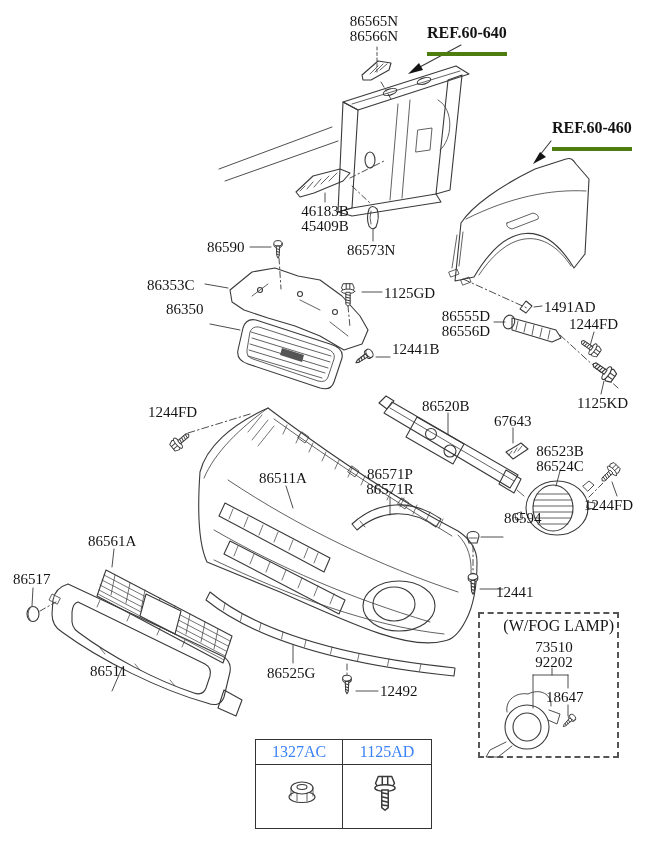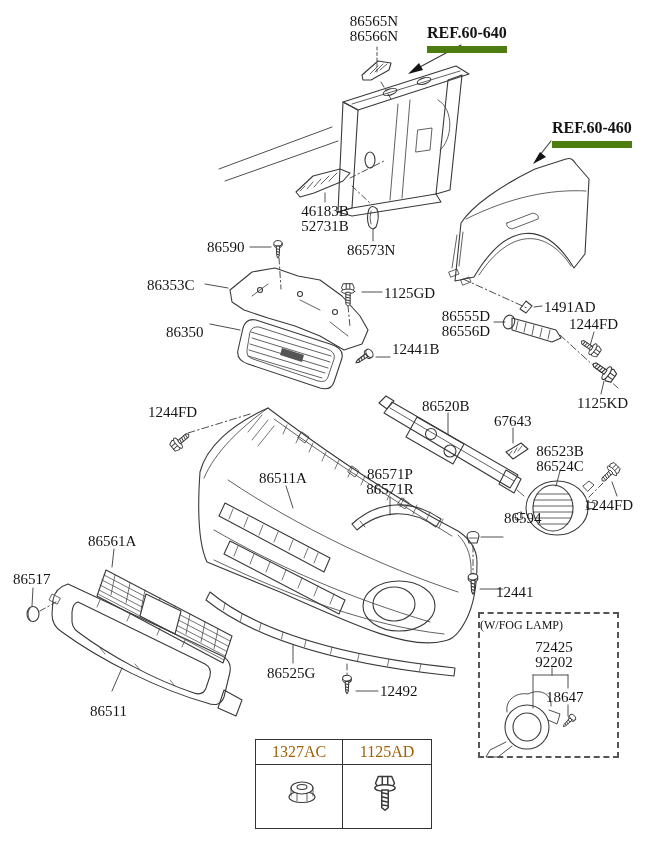--- a/index.html
+++ b/index.html
@@ -2,26 +2,26 @@
 <html><head>
 <meta charset="utf-8">
 <style>
   html,body{margin:0;padding:0;background:#fff}
   .canvas{position:relative;width:652px;height:848px;background:#fff;
           font-family:Liberation Serif, serif;overflow:hidden}
   svg.art{position:absolute;left:0;top:0}
   .lbl{position:absolute;font-size:15px;line-height:15px;color:#141414;white-space:nowrap}
   .lbl.two{text-align:center}
   .lbl span{display:block}
-  .ref{font-weight:bold;font-size:16px;line-height:17px;border-bottom:7px solid #4d7c0f;padding-bottom:5px}
+  .ref{font-weight:bold;font-size:16px;line-height:17px;border-bottom:4px solid #4d7c0f;padding-bottom:11px}
   .fogbox{position:absolute;left:478px;top:612px;width:137px;height:142px;border:2px dashed #555}
-  .fogtitle{left:480px;top:618px;width:134px;text-align:left;font-size:12px}
+  .fogtitle{left:480px;top:618px;width:134px;text-align:right;font-size:16px}
   .ptable{position:absolute;left:255px;top:739px;width:175px;height:88px;border:1.6px solid #333;
           display:grid;grid-template-columns:87px 1fr;grid-template-rows:25px 1fr}
-  .ptable>div{display:flex;align-items:center;justify-content:center;font-size:16px;color:#a16207}
+  .ptable>div{display:flex;align-items:center;justify-content:center;font-size:16px;color:#3b82f6}
   .pt-h{border-bottom:1.6px solid #333}
   .pt-l{border-right:1.6px solid #333}
 </style>
 </head>
 <body>
 
 <div class="canvas">
 
 <svg class="art" width="652" height="848" viewBox="0 0 652 848">
 <defs>
@@ -289,27 +289,27 @@
 </svg>
 
 <div class="lbl two" style="left:347px;top:14px;width:54px">
   <span>86565N</span>
   <span>86566N</span>
 </div>
 <div class="lbl ref" style="left:427px;top:24px">REF.60-640</div>
 <div class="lbl ref" style="left:552px;top:119px">REF.60-460</div>
 <div class="lbl two" style="left:299px;top:204px;width:52px">
   <span>46183B</span>
-  <span>52731B</span>
+  <span>45409B</span>
 </div>
 <div class="lbl" style="left:347px;top:243px">86573N</div>
 <div class="lbl" style="left:207px;top:240px">86590</div>
 <div class="lbl" style="left:147px;top:278px">86353C</div>
 <div class="lbl" style="left:384px;top:286px">1125GD</div>
-<div class="lbl" style="left:166px;top:325px">86350</div>
+<div class="lbl" style="left:166px;top:302px">86350</div>
 <div class="lbl" style="left:392px;top:342px">12441B</div>
 <div class="lbl" style="left:544px;top:300px">1491AD</div>
 <div class="lbl two" style="left:439px;top:309px;width:54px">
   <span>86555D</span>
   <span>86556D</span>
 </div>
 <div class="lbl" style="left:569px;top:317px">1244FD</div>
 <div class="lbl" style="left:577px;top:396px">1125KD</div>
 <div class="lbl" style="left:422px;top:399px">86520B</div>
 <div class="lbl" style="left:494px;top:414px">67643</div>
@@ -320,29 +320,29 @@
 <div class="lbl" style="left:584px;top:498px">1244FD</div>
 <div class="lbl two" style="left:362px;top:467px;width:56px">
   <span>86571P</span>
   <span>86571R</span>
 </div>
 <div class="lbl" style="left:504px;top:511px">86594</div>
 <div class="lbl" style="left:148px;top:405px">1244FD</div>
 <div class="lbl" style="left:259px;top:471px">86511A</div>
 <div class="lbl" style="left:88px;top:534px">86561A</div>
 <div class="lbl" style="left:13px;top:572px">86517</div>
-<div class="lbl" style="left:90px;top:704px">86511</div>
+<div class="lbl" style="left:90px;top:664px">86511</div>
 <div class="lbl" style="left:267px;top:666px">86525G</div>
 <div class="lbl" style="left:380px;top:684px">12492</div>
 <div class="lbl" style="left:496px;top:585px">12441</div>
 
 <div class="fogbox"></div>
 <div class="lbl fogtitle">(W/FOG LAMP)</div>
 <div class="lbl two" style="left:509px;top:640px;width:90px">
-  <span>72425</span>
+  <span>73510</span>
   <span>92202</span>
 </div>
 <div class="lbl" style="left:546px;top:690px">18647</div>
 
 <div class="ptable">
   <div class="pt-h pt-l">1327AC</div>
   <div class="pt-h">1125AD</div>
   <div class="pt-l"></div>
   <div></div>
 </div>

